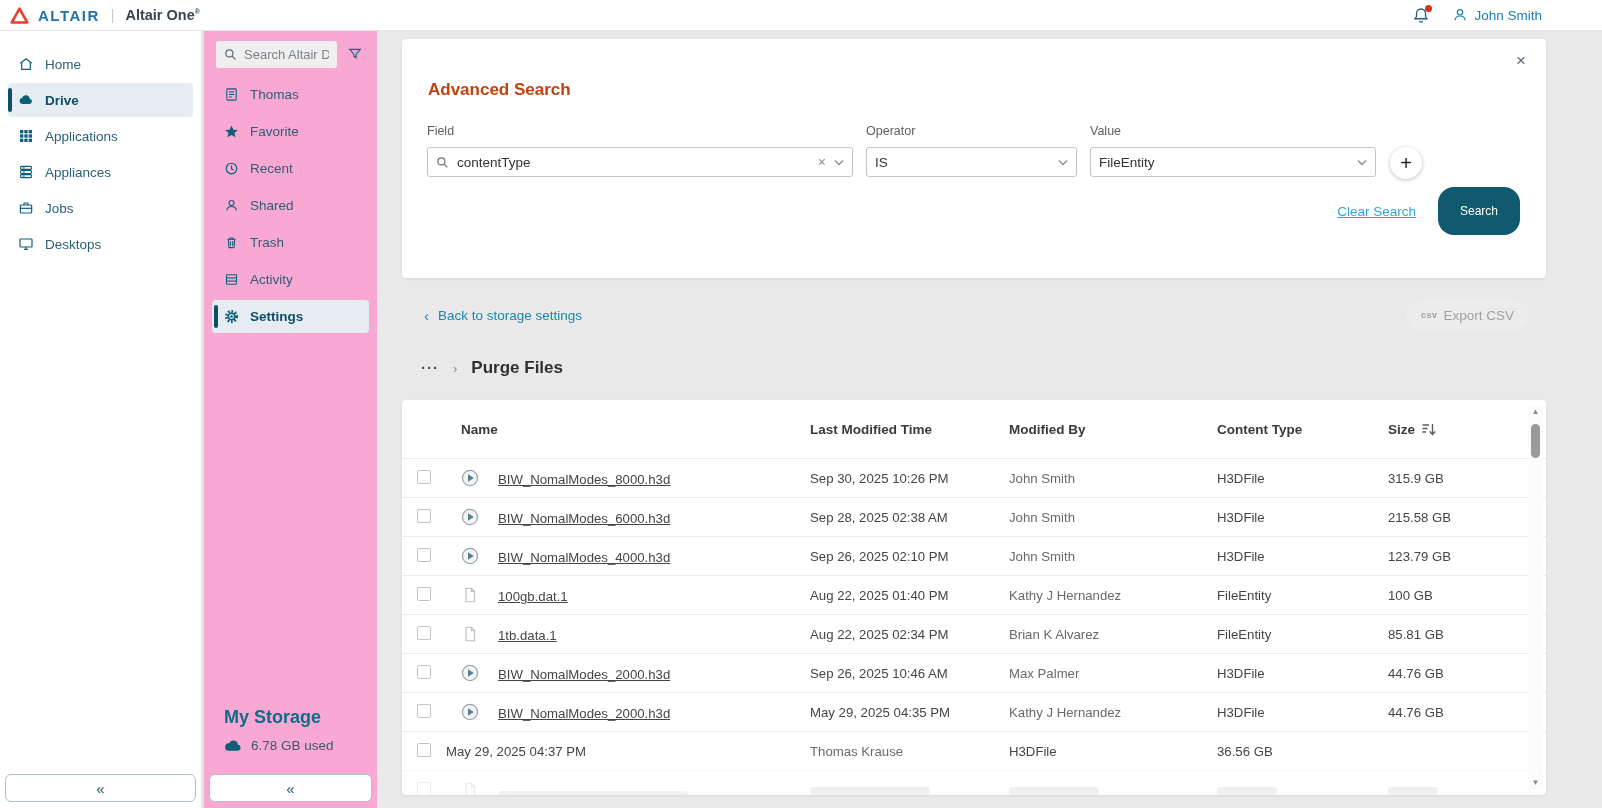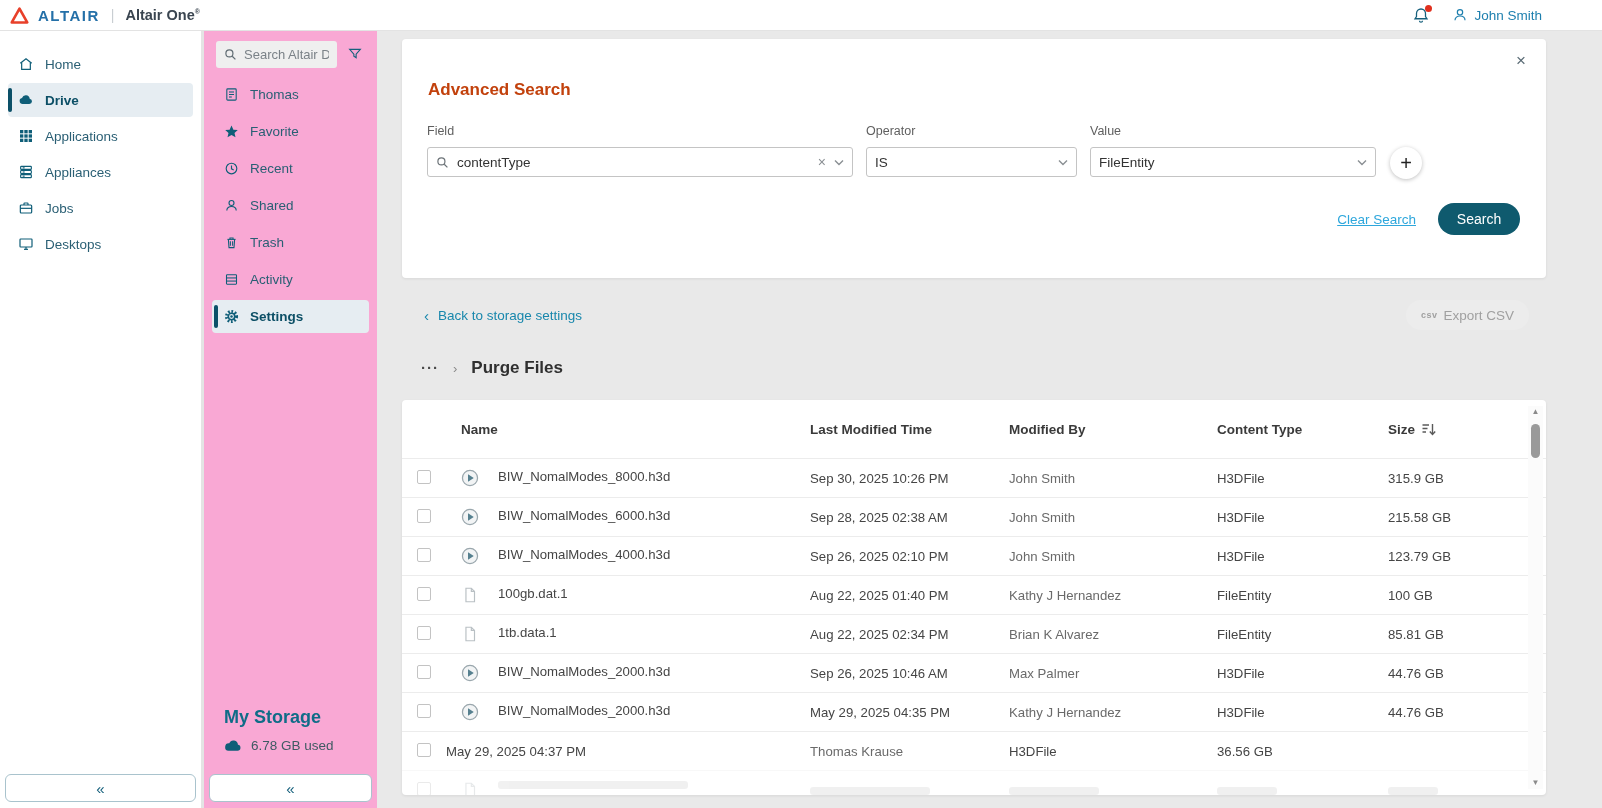--- a/index.html
+++ b/index.html
@@ -67,21 +67,21 @@
   .as-box svg.mag { width:13px; height:13px; color:#6b7277; flex:0 0 auto; }
   .as-box .grow { flex:1; overflow:hidden; white-space:nowrap; }
   .as-x { color:#8a8f93; font-size:14px; cursor:pointer; }
   .as-caret { width:10px; height:7px; color:#8a8f93; flex:0 0 auto; }
   .g-field { left:25px; width:426px; }
   .g-operator { left:464px; width:211px; }
   .g-value { left:688px; width:286px; }
   .as-add { position:absolute; left:988px; top:108px; width:32px; height:32px; border-radius:50%; background:#fff; box-shadow:0 1px 4px rgba(0,0,0,0.25); border:none; font-size:20px; color:#222; cursor:pointer; line-height:30px; text-align:center; }
   .as-actions { position:absolute; right:26px; bottom:43px; display:flex; align-items:center; gap:22px; }
   .link-clear { font-size:13.5px; color:#2ea7dc; text-decoration:underline; cursor:pointer; }
-  .btn-search { height:32px; width:82px; border:none; border-radius:16px; background:#0f5a6e; color:#fff; font-size:14px; cursor:pointer; font-family:inherit; }
+  .btn-search { height:48px; width:82px; border:none; border-radius:16px; background:#0f5a6e; color:#fff; font-size:12px; cursor:pointer; font-family:inherit; }
 
   
   .tool-row { margin-top:22px; height:30px; display:flex; align-items:center; justify-content:space-between; padding-left:22px; padding-right:17px; flex:0 0 auto; }
   .back-link { display:flex; align-items:center; gap:9px; color:#1887ac; font-size:13.5px; cursor:pointer; }
   .back-link .chev { font-size:15px; line-height:1; }
   .btn-export { height:30px; padding:0 15px; border:none; border-radius:15px; background:#ececec; color:#a0a0a0; font-size:13.5px; display:flex; align-items:center; gap:6px; cursor:default; font-family:inherit; }
   .csv-mini { font-size:9px; font-weight:bold; letter-spacing:0.5px; }
   .crumb-row { margin-top:25px; height:26px; display:flex; align-items:center; gap:14px; padding-left:19px; flex:0 0 auto; }
   .crumb-ellipsis { font-size:15px; font-weight:bold; color:#4a4a4a; letter-spacing:1px; cursor:pointer; line-height:10px; }
   .crumb-sep { color:#8a8a8a; font-size:13px; }
@@ -91,21 +91,21 @@
   .table-card { margin-top:19px; flex:1; position:relative; overflow:hidden; border-radius:4px; }
   .tgrid { display:grid; grid-template-columns:44px 364px 199px 208px 171px 1fr; align-items:center; }
   .thead { height:58px; padding-top:1px; }
   .thead .hcell { font-size:13.5px; font-weight:bold; color:#3a3a3a; cursor:pointer; display:flex; align-items:center; gap:7px; }
   .thead .hcell.first { padding-left:15px; }
   .sort-icn { width:14px; height:13px; color:#5a5a5a; }
   .trow { height:39px; border-top:1px solid #ececec; cursor:pointer; }
   .cell { font-size:13.2px; color:#454545; overflow:hidden; white-space:nowrap; }
   .c-check { padding-left:15px; }
   .checkbox { width:14px; height:14px; border:1.5px solid #c3c3c3; border-radius:2px; background:#fff; display:inline-block; cursor:pointer; }
-  .c-name { display:flex; align-items:flex-start; gap:19px; padding-left:15px; }
+  .c-name { display:flex; align-items:flex-end; gap:19px; padding-left:15px;text-decoration:underline; }
   .ficon { width:18px; height:18px; flex:0 0 auto; display:inline-flex; }
   .ficon svg { width:18px; height:18px; }
   .c-by { color:#6a6a6a; }
   .trow.partial { opacity:0.35; }
   .ghost { display:inline-block; height:8px; border-radius:3px; background:#d6d6d6; }
 
   
   .vscroll { position:absolute; top:6px; bottom:6px; right:3px; width:15px; background:#fbfbfb; }
   .sb-arrow { position:absolute; left:0; width:15px; height:12px; color:#8a8a8a; font-size:8px; text-align:center; line-height:12px; cursor:pointer; }
   .sb-arrow.up { top:0; }

